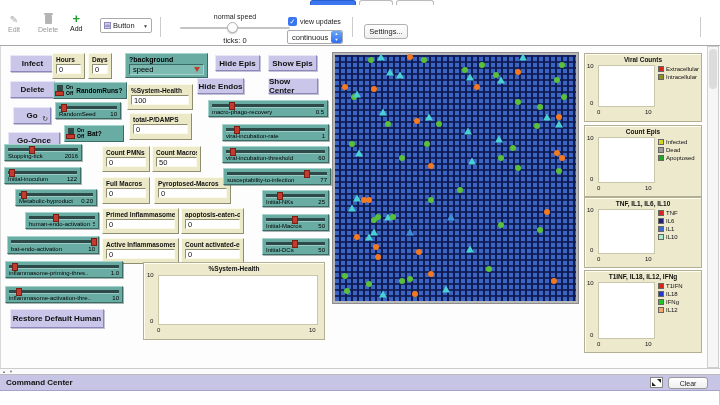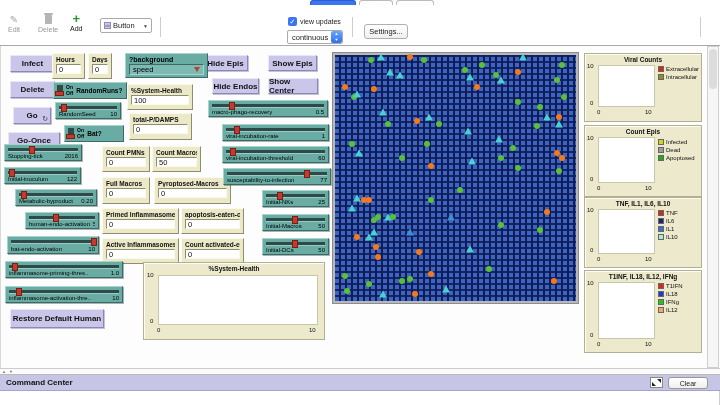--- a/index.html
+++ b/index.html
@@ -102,20 +102,26 @@
   <div class="tbtn" style="left:70px;top:8px;color:#111;">
     <span class="glyph plus">+</span>
     <span>Add</span>
   </div>
   <div class="wsel">
     <span class="mini">ab</span>
     <span>Button</span>
     <span class="dd">▼</span>
   </div>
   <div class="vsep" style="left:160px;top:12px;height:20px;"></div>
+  <div class="speedwrap">
+    <div class="speedlabel">normal speed</div>
+    <div class="speedtrack"></div>
+    <div class="speedknob"></div>
+    <div class="tickslabel">ticks: 0</div>
+  </div>
   <div class="chk">✓</div>
   <div class="chklabel">view updates</div>
   <div class="combo">
     <span>continuous</span>
     <span class="stepper">▲<br>▼</span>
   </div>
   <div class="vsep" style="left:352px;top:12px;height:20px;"></div>
   <div class="settingsbtn">Settings...</div>
   <div class="vsep" style="left:700px;top:12px;height:20px;"></div>
 </div>
@@ -128,27 +134,27 @@
 <div class="btn" style="left:10px;top:81px;width:45px;height:17px;">
     <span>Delete</span>
   </div>
 <div class="btn" style="left:13px;top:107px;width:38px;height:17px;">
     <span>Go</span>
     <span class="loop">↻</span>
   </div>
 <div class="btn" style="left:8px;top:132px;width:52px;height:17px;">
     <span>Go-Once</span>
   </div>
-<div class="btn" style="left:203px;top:55px;width:45px;height:16px;text-align:right;">
+<div class="btn" style="left:215px;top:55px;width:45px;height:16px;text-align:right;">
     <span>Hide Epis</span>
   </div>
 <div class="btn" style="left:268px;top:55px;width:49px;height:16px;">
     <span>Show Epis</span>
   </div>
-<div class="btn" style="left:212px;top:78px;width:47px;height:16px;">
+<div class="btn" style="left:197px;top:78px;width:47px;height:16px;">
     <span>Hide Endos</span>
   </div>
 <div class="btn" style="left:268px;top:78px;width:50px;height:16px;">
     <span>Show Center</span>
   </div>
 <div class="btn" style="left:10px;top:309px;width:94px;height:19px;">
     <span>Restore Default Human</span>
   </div>
 
 <div class="chooser" style="left:125px;top:53px;width:83px;">

